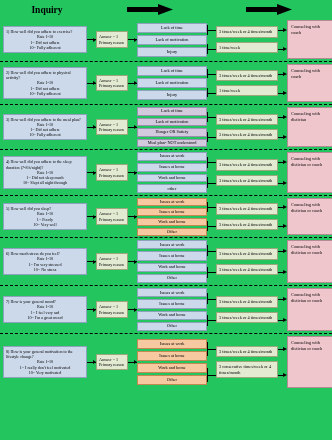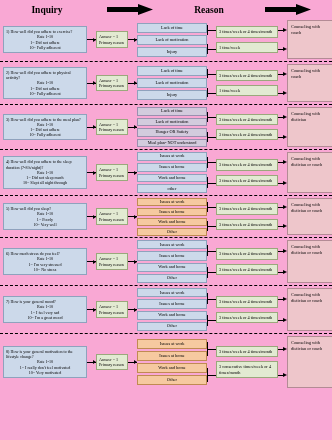--- a/index.html
+++ b/index.html
@@ -3,21 +3,21 @@
 <meta charset="utf-8">
 <style>
   * { box-sizing: border-box; }
   html, body {
     margin: 0; padding: 0;
     width: 332px; height: 440px;
     background: #ffffff;
     font-family: "Liberation Serif", "DejaVu Serif", serif;
     overflow: hidden;
   }
-  #page { position: relative; width: 332px; height: 440px; background:#f9a8d4; }
+  #page { position: relative; width: 332px; height: 440px; background:#22c55e; }
 
   
   .header {
     display: flex; align-items: center;
     height: 18px; width: 332px;
     padding: 1px 4px 0 4px;
   }
   .hd-title {
     font-weight: bold; font-size: 9.5px; color: #000;
     text-align: center; line-height: 16px;
@@ -111,21 +111,20 @@
 
 <div id="page">
 
   <div class="header">
     <div class="hd-title hd-inquiry">Inquiry</div>
     <div class="arrow-wrap">
       <svg class="arrow-glyph" width="46" height="11" viewBox="0 0 46 11">
         <path d="M0 3 L31 3 L31 0 L46 5.5 L31 11 L31 8 L0 8 Z" fill="#000"></path>
       </svg>
     </div>
-    <div class="hd-title hd-reason">Reason</div>
     <div class="arrow-wrap">
       <svg class="arrow-glyph" width="46" height="11" viewBox="0 0 46 11">
         <path d="M0 3 L31 3 L31 0 L46 5.5 L31 11 L31 8 L0 8 Z" fill="#000"></path>
       </svg>
     </div>
   </div>
 
   <div class="rows" id="rows-container">
       <div class="row" style="height: 44px;">
         <div class="col-inq">

